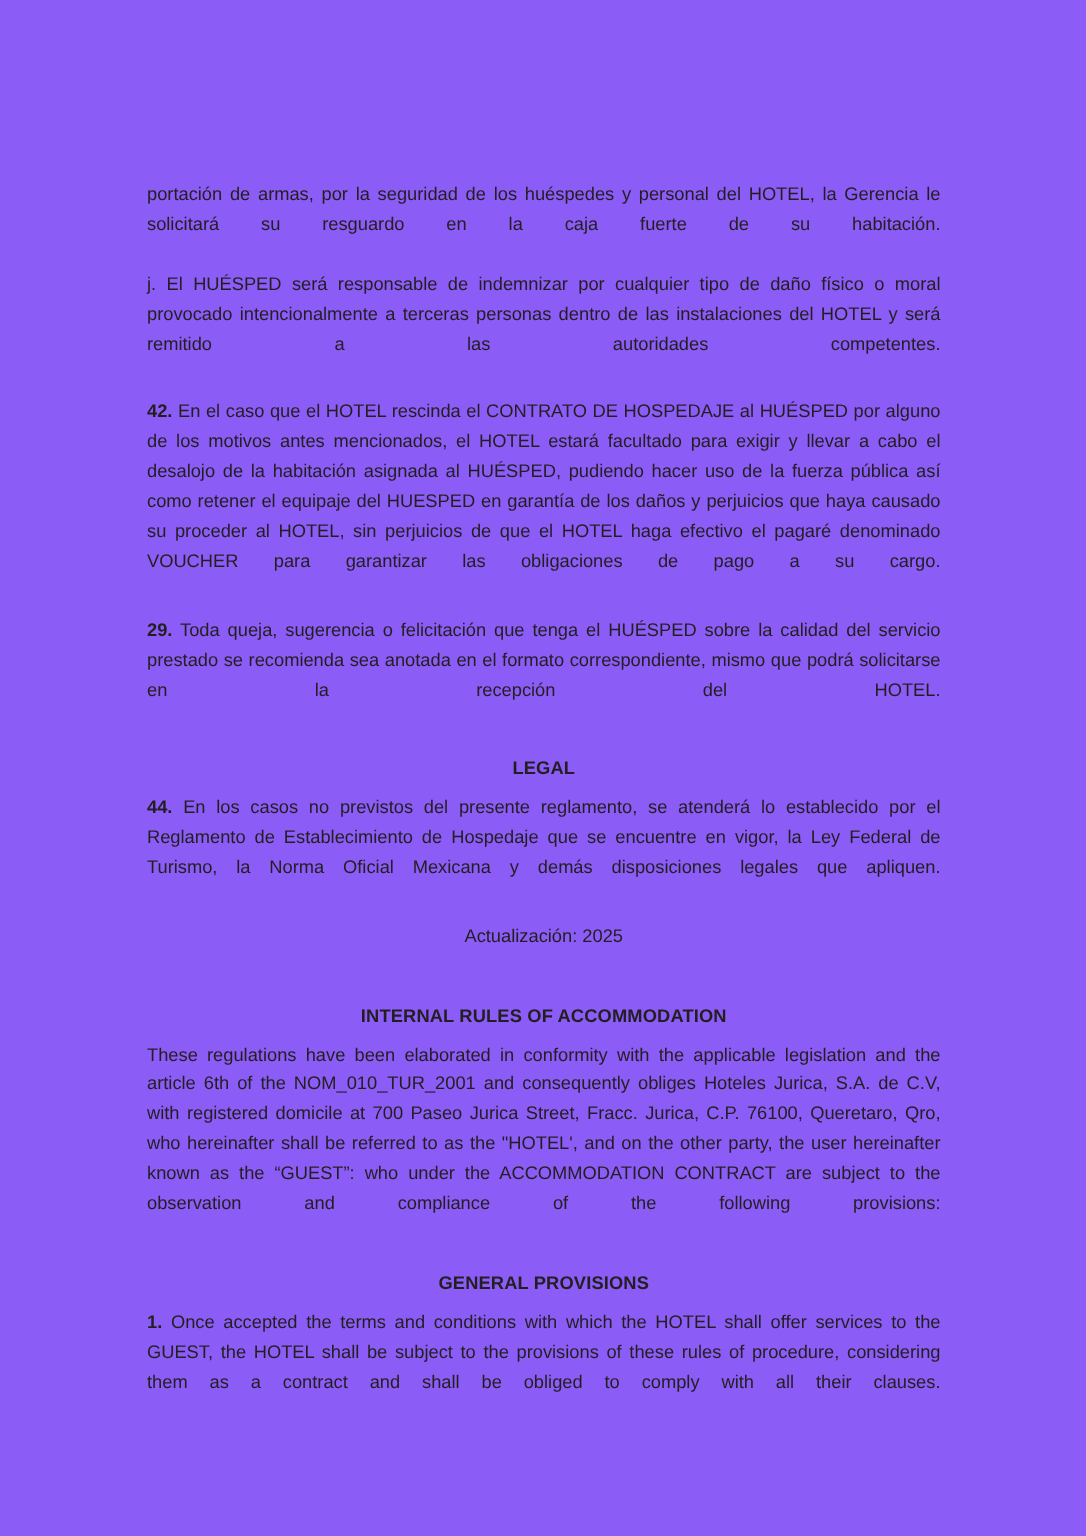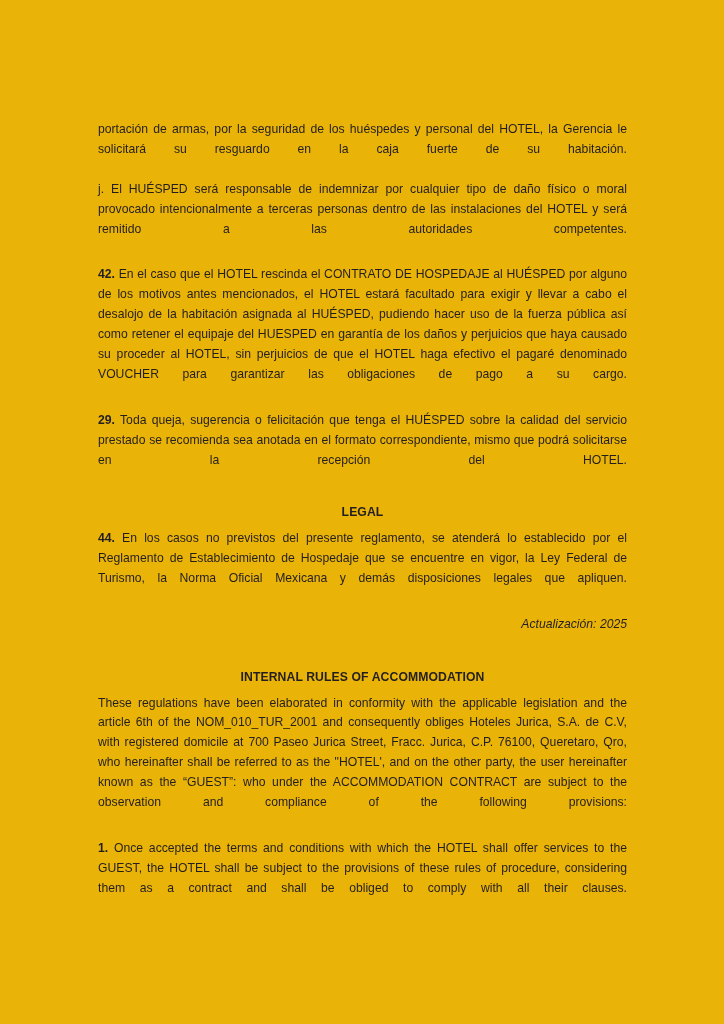--- a/index.html
+++ b/index.html
@@ -12,21 +12,21 @@
     width: 724px;
     height: 1024px;
     font-family: "Liberation Sans", sans-serif;
     color: #231f20;
     -webkit-font-smoothing: antialiased;
   }
   .page {
     position: relative;
     width: 724px;
     height: 1024px;
-    background: #eab308;
+    background: #8b5cf6;
     box-sizing: border-box;
     padding-left: 32px;
   }
   .content {
     position: absolute;
     left: 98px;
     top: 120px;
     width: 529px;
   }
   p {
@@ -37,22 +37,21 @@
     text-justify: inter-word;
     color: #231f20;
   }
   p.para {
     margin-top: 6px;
   }
   p.tight {
     margin-top: 0;
   }
   p.plain {
-    text-align: right;
-    font-style: italic;
+    text-align: center;
   }
   h2.heading {
     margin: 0;
     margin-top: 13px;
     font-size: 12.2px;
     line-height: 19.9px;
     font-weight: bold;
     text-align: center;
     letter-spacing: 0.1px;
     color: #231f20;
@@ -85,17 +84,18 @@
     <h2 class="heading">LEGAL</h2>
 
     <p class="para"><span class="num">44.</span><span> En los casos no previstos del presente reglamento, se atenderá lo establecido por el Reglamento de Establecimiento de Hospedaje que se encuentre en vigor, la Ley Federal de Turismo, la Norma Oficial Mexicana y demás disposiciones legales que apliquen.</span></p>
 
     <p class="para plain">Actualización: 2025</p>
 
     <h2 class="heading">INTERNAL RULES OF ACCOMMODATION</h2>
 
     <p class="para">These regulations have been elaborated in conformity with the applicable legislation and the article 6th of the NOM_010_TUR_2001 and consequently obliges Hoteles Jurica, S.A. de C.V, with registered domicile at 700 Paseo Jurica Street, Fracc. Jurica, C.P. 76100, Queretaro, Qro, who hereinafter shall be referred to as the "HOTEL', and on the other party, the user hereinafter known as the “GUEST”: who under the ACCOMMODATION CONTRACT are subject to the observation and compliance of the following provisions:</p>
 
+    <h2 class="heading">GENERAL PROVISIONS</h2>
 
     <p class="para"><span class="num">1.</span><span> Once accepted the terms and conditions with which the HOTEL shall offer services to the GUEST, the HOTEL shall be subject to the provisions of these rules of procedure, considering them as a contract and shall be obliged to comply with all their clauses.</span></p>
 
   </div>
 </div>
 
 </body></html>

